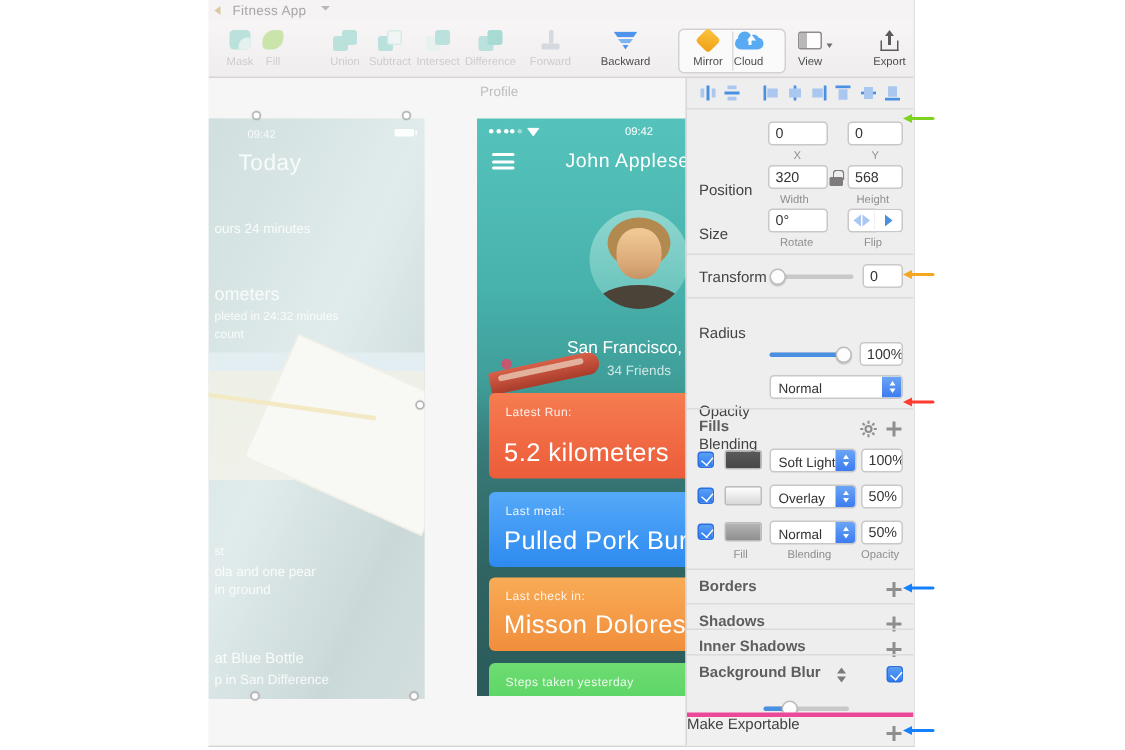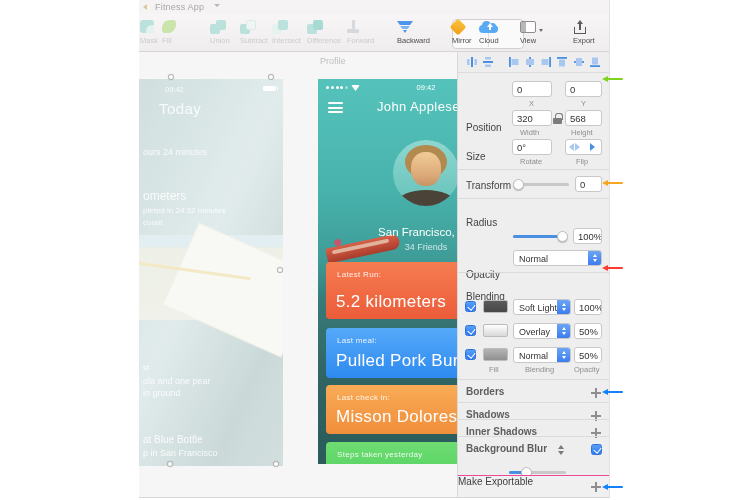--- a/index.html
+++ b/index.html
@@ -13,21 +13,21 @@
   .titlebar { position:relative; height:14px; background:#f5f3f3; }
   .tb-proxy { position:absolute; left:4px; top:4px; width:0; height:0;
               border-top:3px solid transparent; border-bottom:3px solid transparent; border-right:4px solid #d8c9a0; }
   .tb-title { position:absolute; left:16px; top:2px; font-size:9px; color:#a9a6a6; letter-spacing:.2px; }
   .tb-caret { position:absolute; top:4px; width:0; height:0; border-left:3px solid transparent;
               border-right:3px solid transparent; border-top:3.5px solid #b9b6b6; }
 
   
   .toolbar { position:absolute; top:14px; left:0; right:0; height:38px;
              background:linear-gradient(#f7f5f5,#efeded); border-bottom:1px solid #d6d4d4; }
-  .tool { position:absolute; top:4px; width:40px; display:flex; flex-direction:column; align-items:flex-start; cursor:default; }
+  .tool { position:absolute; top:4px; width:40px; display:flex; flex-direction:column; align-items:center; cursor:default; }
   .tool .ticon { height:17px; display:flex; align-items:center; justify-content:center; }
   .tool .tlbl { font-size:7.5px; color:#c2c0c0; margin-top:1px; white-space:nowrap; }
   .tool.on .tlbl { color:#4c4c4c; }
   .tool.dim { opacity:.75; }
   .seg-group { position:absolute; left:313px; top:5px; width:72px; height:30px;
                background:#fbfafa; border:1px solid #d3d1d1; border-radius:4px; }
   .seg-div { position:absolute; left:349px; top:7px; width:1px; height:26px; background:#dddbdb; }
 
   
   .i-mask { width:14px; height:13px; border-radius:3px; background:#a7dcd5; position:relative; overflow:hidden; }
@@ -173,21 +173,21 @@
   .lock:after { content:""; position:absolute; left:0; top:4.5px; width:9px; height:6.5px; background:#7e7c7c; border-radius:1px; }
   .flipbtn { position:absolute; top:0; width:19px; height:16px; background:#fff; border:1px solid #c9c7c7; display:flex; align-items:center; justify-content:center; }
   .fb-l { left:107px; border-radius:3px 0 0 3px; }
   .fb-r { left:125px; border-radius:0 3px 3px 0; border-left:none; }
   .flipbtn .trl { width:0; height:0; border-top:4px solid transparent; border-bottom:4px solid transparent; border-right:5px solid #a9c7ef; margin-right:1px; }
   .flipbtn .trr { width:0; height:0; border-top:4px solid transparent; border-bottom:4px solid transparent; border-left:5px solid #4a90e2; }
   .align-row { position:absolute; top:0; left:0; right:0; height:21px; border-bottom:1px solid #dddbdb;
                display:flex; align-items:center; padding:0 6px; }
   .align-row svg { margin:0 2.2px; }
   .align-gap { width:9px; }
-  .mkexp { position:absolute; left:0; right:0; bottom:0; height:22px; border-top:1px solid #ec4899; background:#f1f0f0; }
+  .mkexp { position:absolute; left:0; right:0; bottom:0; height:22px; border-top:3px solid #ec4899; background:#f1f0f0; }
   .mkexp .slbl { top:4px; }
   .mkexp .plus { top:6px; }
 
   
   .annot { position:absolute; left:602px; width:21px; height:3px; z-index:20; }
   .an-line { position:absolute; left:5px; top:0; right:0; height:2.2px; border-radius:1px; }
   .an-head { position:absolute; left:0; top:-2.4px; width:0; height:0;
              border-top:3.5px solid transparent; border-bottom:3.5px solid transparent; border-right:6px solid #000; }
 </style>
 </head>
@@ -317,21 +317,21 @@
         <span class="ft t-title">Today</span>
         <span class="ft t-f1">ours 24 minutes</span>
         <span class="ft t-f2">ometers</span>
         <span class="ft t-f3">pleted in 24:32 minutes</span>
         <span class="ft t-f4">count</span>
         <div class="t-map"></div>
         <span class="ft t-f5">st</span>
         <span class="ft t-f6">ola and one pear</span>
         <span class="ft t-f7">in ground</span>
         <span class="ft t-f8">at Blue Bottle</span>
-        <span class="ft t-f9">p in San Francisco</span>
+        <span class="ft t-f9">p in San Difference</span>
         <div class="wash"></div>
       </div>
 
       <span class="hd" style="left:29px;top:22px"></span>
       <span class="hd" style="left:129px;top:22px"></span>
       <span class="hd" style="left:138px;top:215px"></span>
       <span class="hd" style="left:28px;top:409px"></span>
       <span class="hd" style="left:134px;top:409px"></span>
 
       <span class="ab-label">Profile</span>
@@ -478,20 +478,37 @@
           <span class="dtext">Normal</span>
           <span class="dstep">
               <i class="up"></i>
               <i class="dn"></i>
             </span>
         </div>
       </div>
 
       <div class="insp-div" style="top:220px"></div>
 
+      <div class="sec" style="top:226px">
+        <span class="slbl">Fills</span>
+        <svg class="gear-svg" width="12" height="12">
+          <circle cx="6" cy="6" r="2" fill="none" stroke="#8f8d8d" stroke-width="1.4"></circle>
+          <g stroke="#8f8d8d" stroke-width="1.4">
+            <line x1="6" y1="0.5" x2="6" y2="2.5"></line>
+              <line x1="6" y1="9.5" x2="6" y2="11.5"></line>
+            <line x1="0.5" y1="6" x2="2.5" y2="6"></line>
+              <line x1="9.5" y1="6" x2="11.5" y2="6"></line>
+            <line x1="2.1" y1="2.1" x2="3.5" y2="3.5"></line>
+              <line x1="8.5" y1="8.5" x2="9.9" y2="9.9"></line>
+            <line x1="9.9" y1="2.1" x2="8.5" y2="3.5"></line>
+              <line x1="3.5" y1="8.5" x2="2.1" y2="9.9"></line>
+          </g>
+        </svg>
+        <span class="plus"></span>
+      </div>
 
       <div class="irow" style="top:247px">
         <span class="chk" style="left:7px;top:2px"></span>
         <span class="swatch sw-f1" style="left:25px;top:1px;width:25px;height:13px"></span>
         <div class="dropdown" style="left:55px;top:0;width:58px">
           <span class="dtext">Soft Light</span>
           <span class="dstep">
               <i class="up"></i>
               <i class="dn"></i>
             </span>

